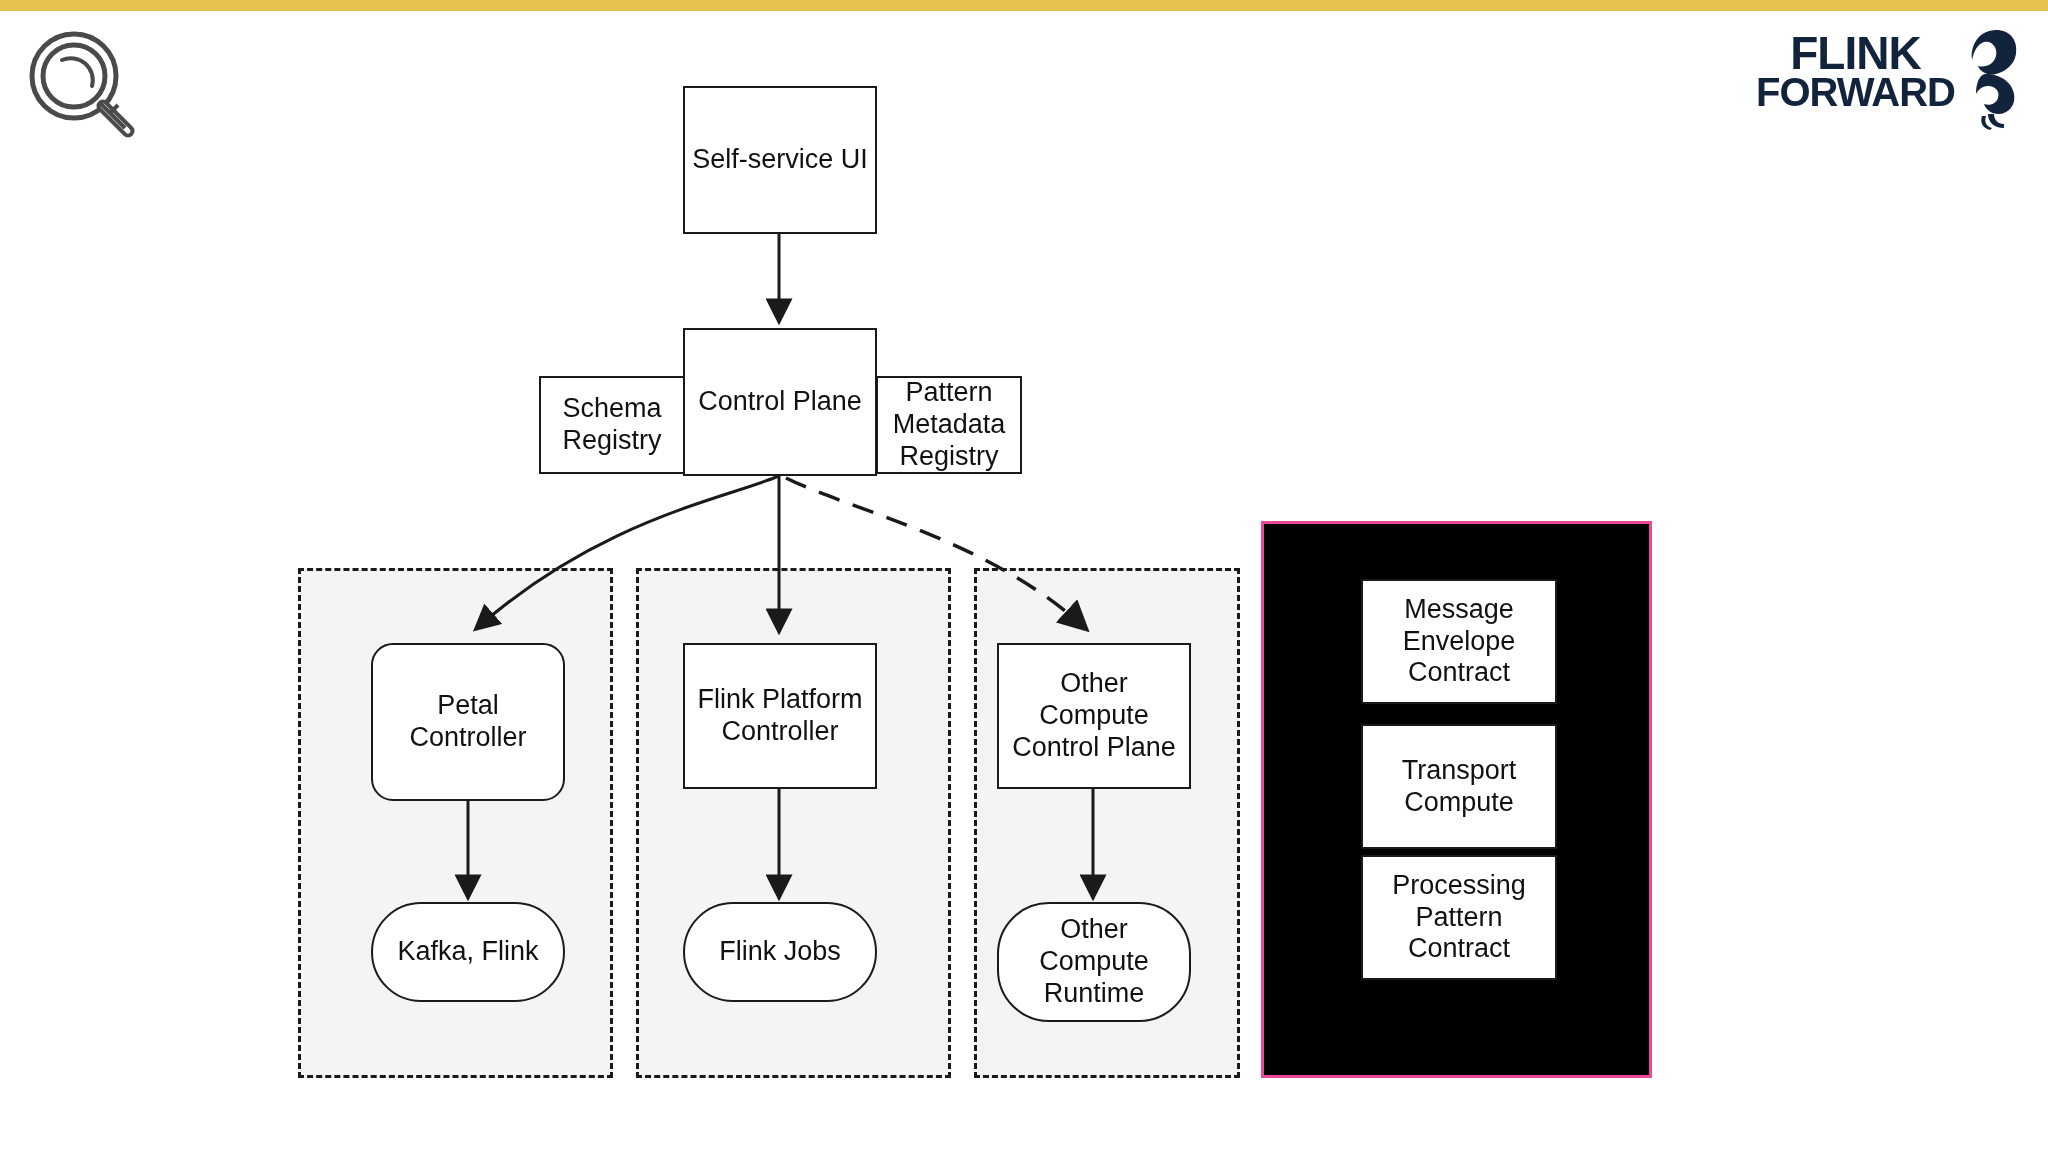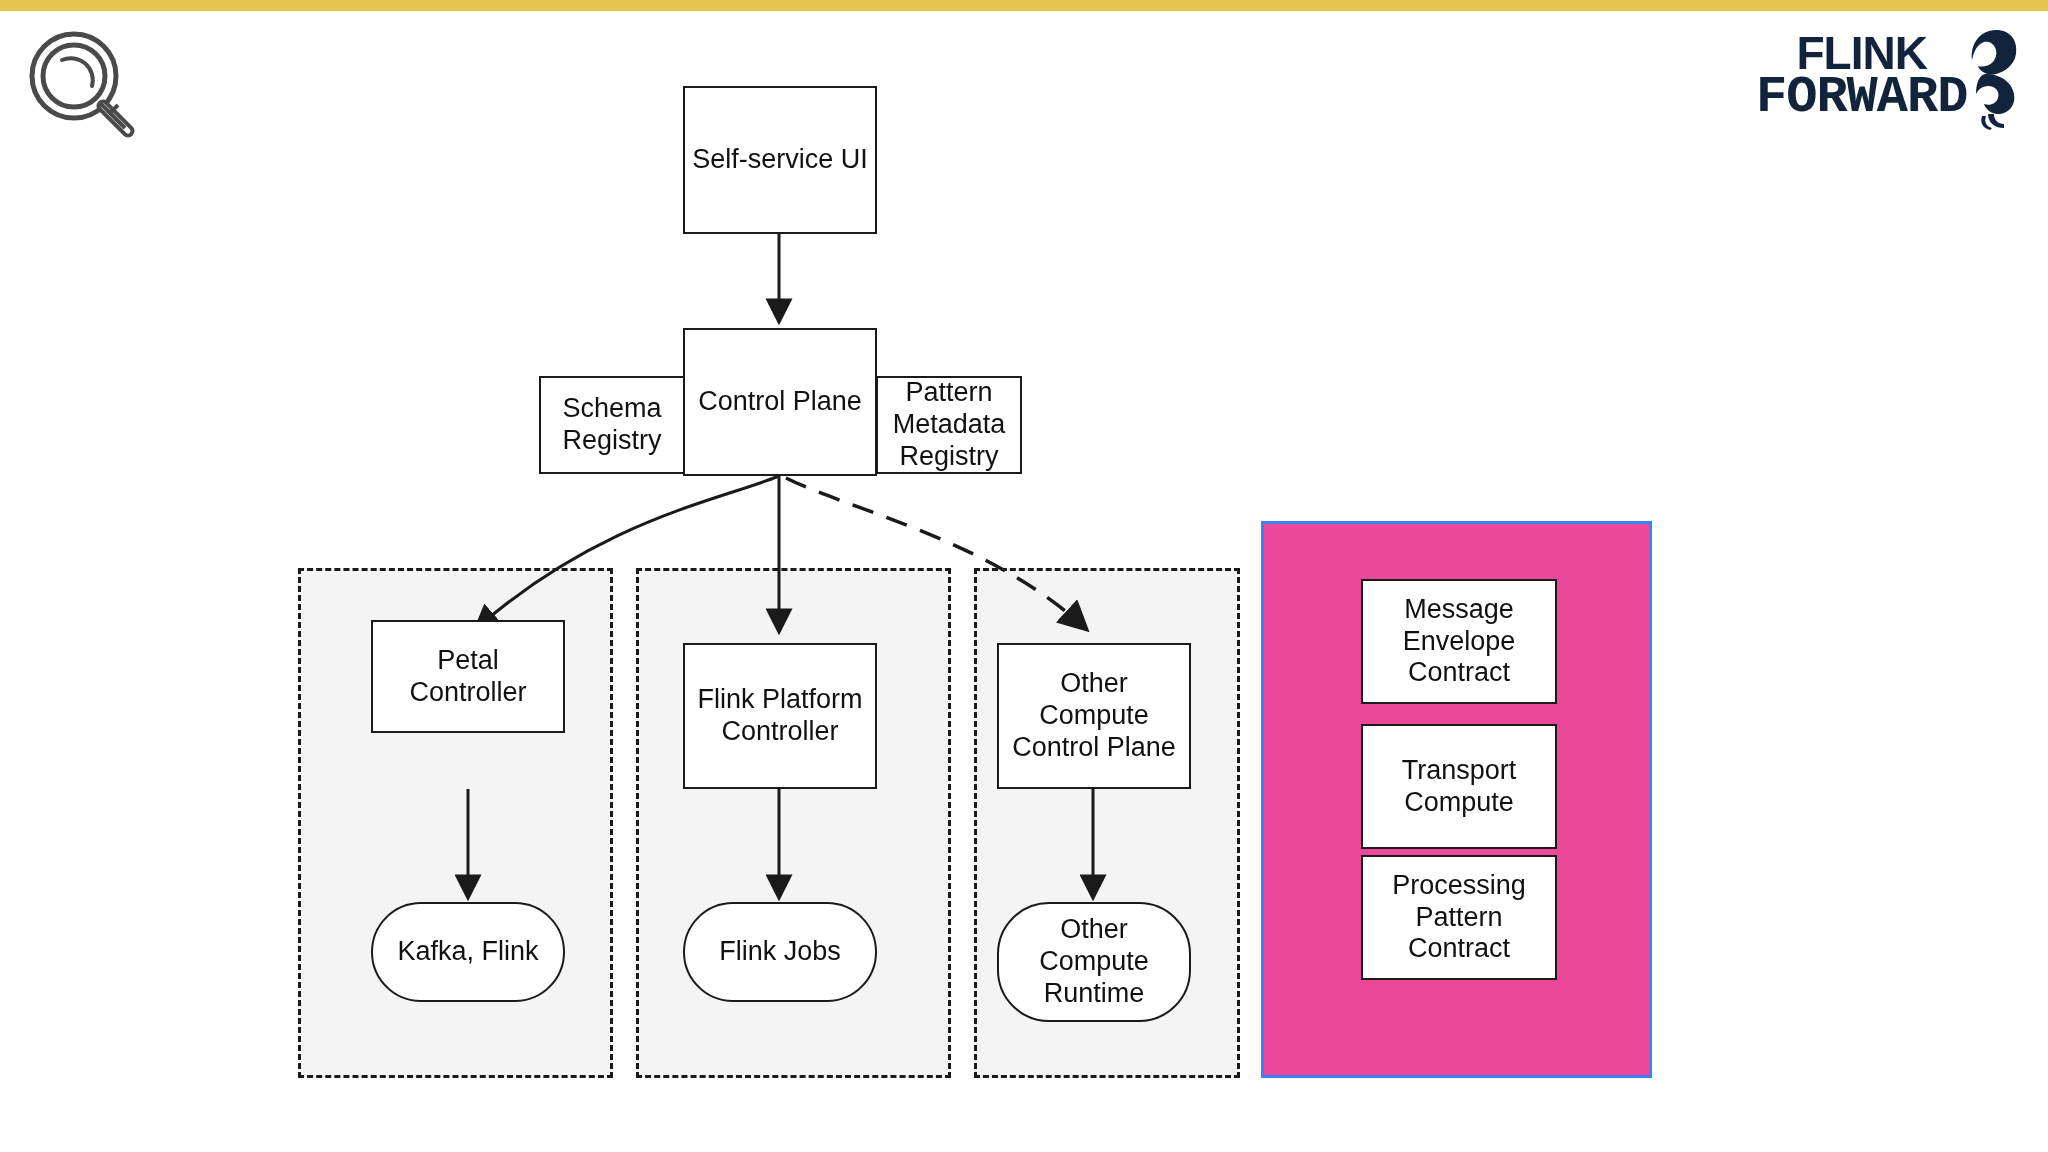--- a/index.html
+++ b/index.html
@@ -41,21 +41,21 @@
   #logo .logo-text {
     position: absolute;
     left: 0; top: 6px;
     color: #12243c;
     font-weight: bold;
     font-family: "Liberation Sans", sans-serif;
     letter-spacing: -1px;
     line-height: 0.92;
   }
   #logo .logo-line1 { font-size: 46px; text-align: center; }
-  #logo .logo-line2 { font-size: 52px; font-family: Liberation Mono, monospace; }
+  #logo .logo-line2 { font-size: 40px; }
   #logo .squirrel {
     position: absolute;
     right: -4px; top: -4px;
     width: 96px; height: 108px;
   }
 
   
   #diagram {
     position: absolute;
     left: 0; top: 0;
@@ -87,22 +87,22 @@
     position: absolute;
     box-sizing: border-box;
     border: 3px dashed #1a1a1a;
     background: #f4f4f4;
   }
 
   
   .panel {
     position: absolute;
     box-sizing: border-box;
-    border: 3px solid #3b82f6;
-    background: #ec4899;
+    border: 3px solid #ec4899;
+    background: #000000;
   }
 
   
   #arrows {
     position: absolute;
     left: 0; top: 0;
     width: 2048px; height: 1152px;
     pointer-events: none;
   }
 </style>
@@ -181,21 +181,21 @@
 
   <div class="node" style="left:683px; top:86px; width:194px; height:148px;">Self-service UI</div>
 
   <div class="node" style="left:539px; top:376px; width:146px; height:98px;text-align:center;">Schema
 Registry</div>
   <div class="node" style="left:876px; top:376px; width:146px; height:98px;">Pattern
 Metadata
 Registry</div>
   <div class="node" style="left:683px; top:328px; width:194px; height:148px;">Control Plane</div>
 
-  <div class="node" style="left:371px; top:620px; width:194px; height:113px;">Petal
+  <div class="node" style="left:371px; top:643px; width:194px; height:158px;border-radius:22px;">Petal
 Controller</div>
   <div class="node rounded" style="left:371px; top:902px; width:194px; height:100px;">Kafka, Flink</div>
 
   <div class="node" style="left:683px; top:643px; width:194px; height:146px;">Flink Platform
 Controller</div>
   <div class="node rounded" style="left:683px; top:902px; width:194px; height:100px;">Flink Jobs</div>
 
   <div class="node" style="left:997px; top:643px; width:194px; height:146px;">Other
 Compute
 Control Plane</div>

